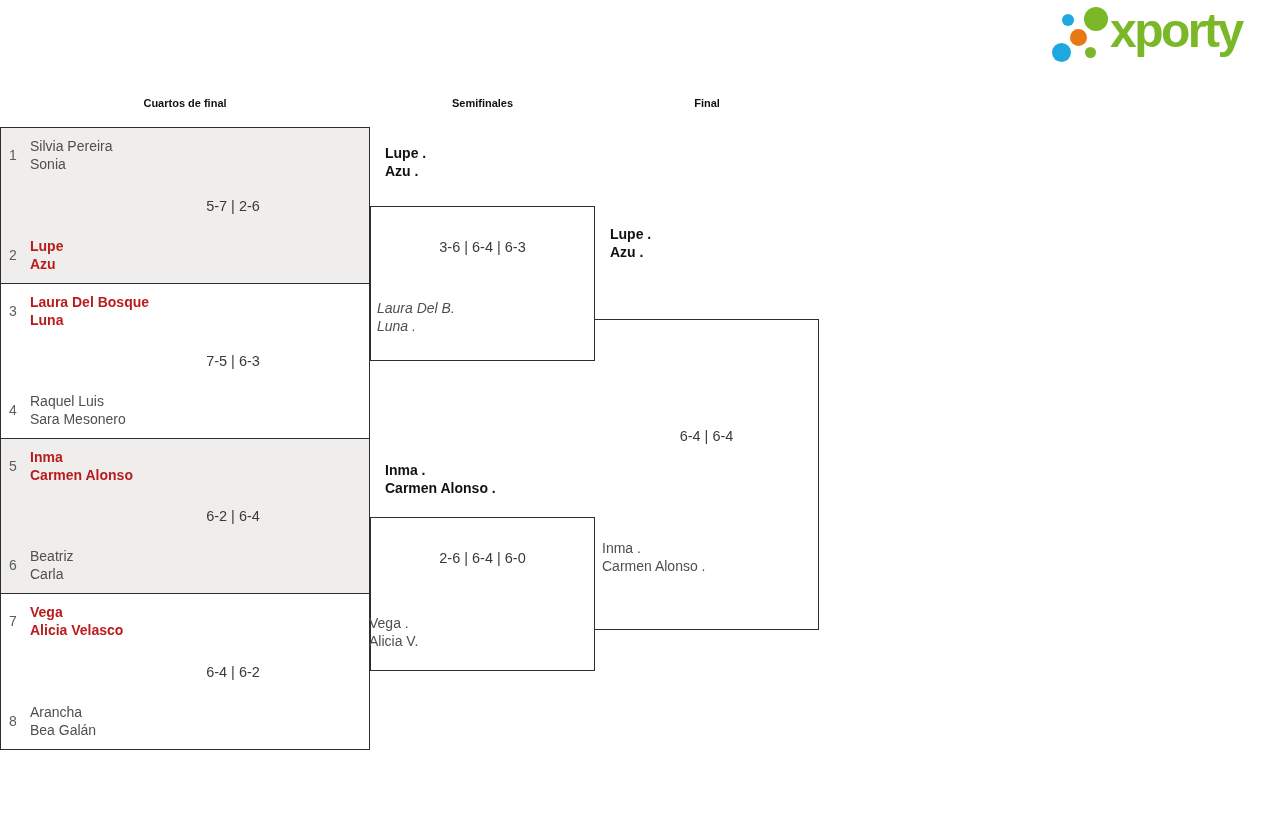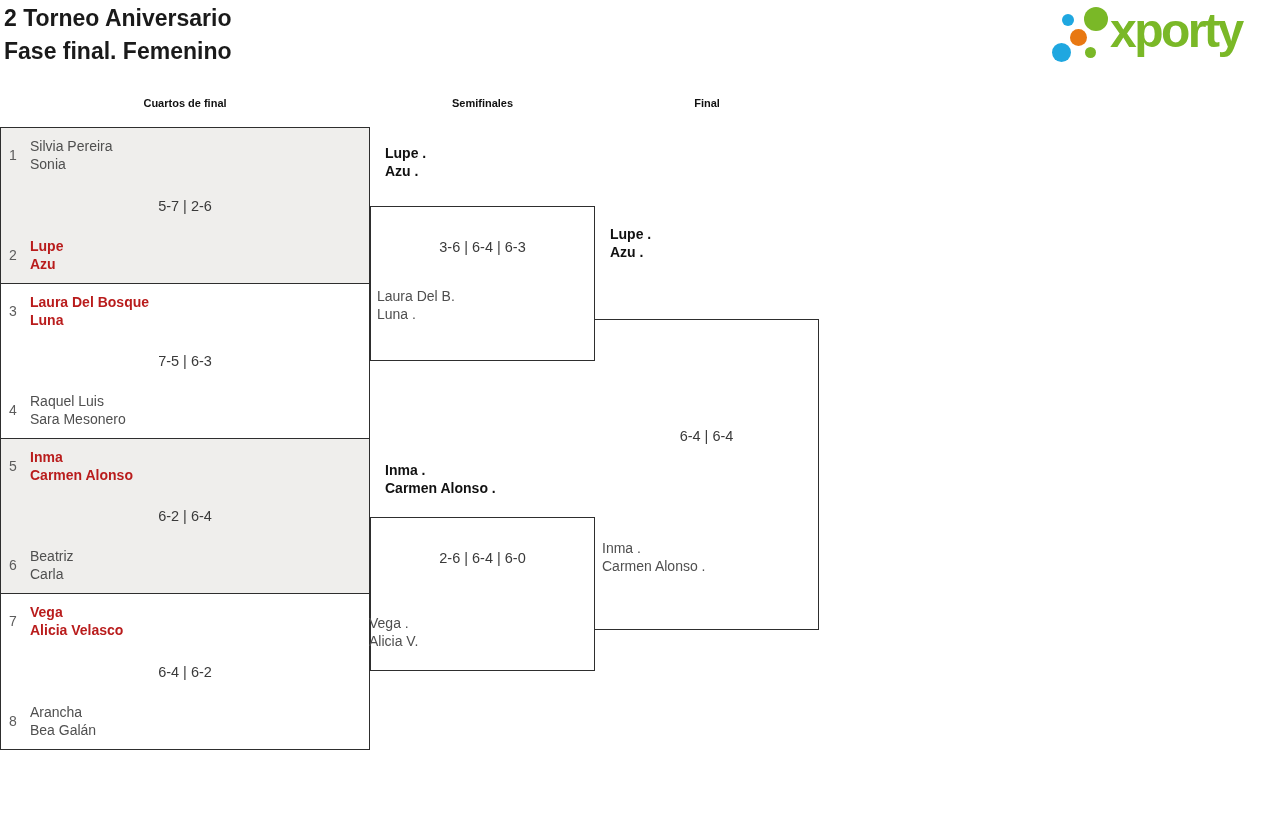--- a/index.html
+++ b/index.html
@@ -35,42 +35,41 @@
 
   .team{position:absolute;left:0;display:flex;align-items:center;padding-left:8px;}
   .team-top{top:9px;}
   .team-bottom{bottom:10px;}
   .seed{width:16px;margin-right:5px;font-size:14px;color:#5c5c5c;text-align:left;flex:none;}
   .names span{display:block;font-size:14px;line-height:18px;}
   .winner span{font-weight:700;color:#b91c1c;}
   .loser span{font-weight:400;color:#4f4f4f;}
 
   .score{position:absolute;left:0;width:100%;text-align:center;font-size:14.5px;color:#3a3a3a;}
-  .qf .score{top:50%;transform:translateY(-50%);}
+  .qf .score{top:50%;transform:translateY(-50%);margin-left:48px;}
   .sf .score{top:32px;}
   #final-box .score{top:108px;}
 
   
   .adv{position:absolute;}
   .adv span{display:block;font-size:14px;line-height:18px;}
   .adv.winner span{font-weight:700;color:#111;padding-left:8px;}
   .adv.loser span{font-weight:400;color:#4f4f4f;}
   #sf1-top{left:377px;top:144px;}
-  #sf1-bottom{left:377px;top:287px;}
+  #sf1-bottom{left:377px;top:299px;font-style:italic;}
   #sf2-top{left:377px;top:461px;}
   #sf2-bottom{left:369px;top:614px;}
   #final-top{left:602px;top:225px;}
   #final-bottom{left:602px;top:539px;}
 </style>
 </head>
 <body>
 
 <div id="page">
 
-  <div class="title"><span>2 Torneo Aniversario</span><br><span>Fase final. Femenino</span></div>
 
   <div class="logo">
     <span class="dot" style="left:14px;top:14px;width:12px;height:12px;background:#1fa7e0;"></span>
     <span class="dot" style="left:36px;top:7px;width:24px;height:24px;background:#7ab827;"></span>
     <span class="dot" style="left:22px;top:29px;width:17px;height:17px;background:#e87812;"></span>
     <span class="dot" style="left:4px;top:43px;width:19px;height:19px;background:#1fa7e0;"></span>
     <span class="dot" style="left:37px;top:47px;width:11px;height:11px;background:#7ab827;"></span>
   </div>
   <div class="logo-word" style="color:#7ab827;">xporty</div>
 

